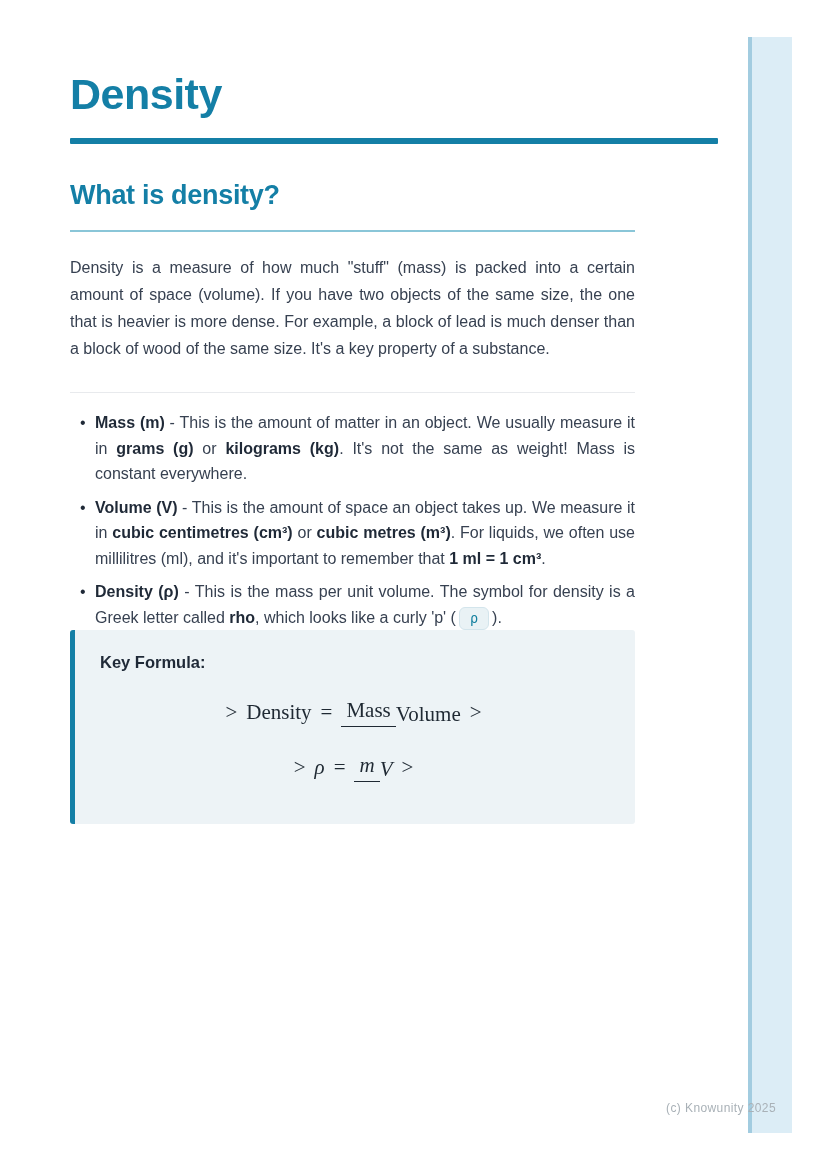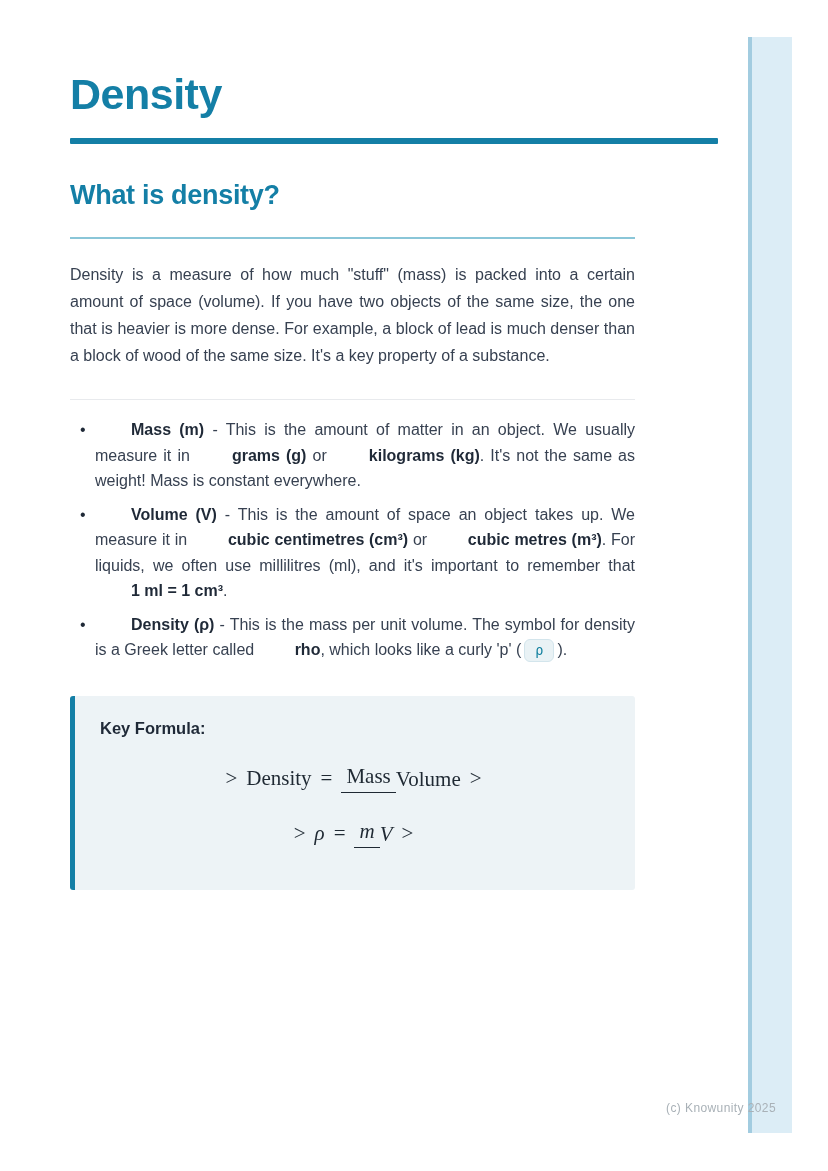--- a/index.html
+++ b/index.html
@@ -29,46 +29,46 @@
     background:var(--strip_bg);border-left:4px solid var(--strip_edge);
   }
   .content{position:absolute;left:70px;top:0;width:565px;}
   .doc-title{
     margin-top:72px;font-size:43px;line-height:1.05;font-weight:800;
     letter-spacing:-0.5px;color:var(--accent);
   }
   .title-rule{margin-top:21px;width:648px;height:6px;background:var(--accent);border-radius:1px;}
   .section-heading{
     font-size:27px;font-weight:700;letter-spacing:-0.3px;color:var(--accent);
-    padding-bottom:26px;border-bottom:2px solid var(--accent_light);
+    padding-bottom:19px;border-bottom:2px solid var(--accent_light);
   }
   .sh-1{margin-top:36px;}
   .sh-2{margin-top:36px;}
   .body-par{
     margin-top:22px;font-size:16px;line-height:27px;text-align:justify;color:var(--text);
   }
   .plain-par{margin-top:21px;font-size:16px;line-height:25px;color:var(--text);}
   .section-divider{margin-top:30px;border:none;border-top:1px solid var(--divider);height:0;}
   .term-list{margin-top:17px;list-style:none;}
   .term-item{display:flex;margin-top:8px;}
   .term-item:first-child{margin-top:0;}
   .bullet-dot{
     flex:0 0 25px;padding-left:10px;color:var(--text_bold);
     font-size:16px;line-height:25px;
   }
   .term-text{flex:1;font-size:16px;line-height:25.5px;text-align:justify;color:var(--text);}
-  .seg-bold{font-weight:700;color:var(--text_bold);margin-left:36px;}
+  .seg-bold{font-weight:700;color:var(--text_bold);}
   .chip{
     display:inline-block;margin:0 3px;padding:1px 10px 2px;
     background:var(--chip_bg);border:1px solid var(--chip_border);border-radius:6px;
     color:var(--chip_text);font-family:"DejaVu Sans Mono","Liberation Mono",monospace;
     font-size:13.5px;line-height:18px;vertical-align:baseline;
   }
   .formula-box{
-    margin-top:33px;width:565px;
+    width:565px;
     background:var(--box_bg);border-left:5px solid var(--accent);
     border-radius:3px;padding:23px 28px 42px 25px;
   }
   .box-label{font-size:16.5px;font-weight:700;color:var(--text_bold);}
   .or-label{margin-top:36px;font-size:16.5px;color:var(--text);}
   .formula-row{
     margin-top:26px;display:flex;align-items:center;justify-content:center;gap:9px;
     font-family:"Liberation Serif","DejaVu Serif",serif;
     font-size:21px;color:var(--formula_ink);
   }

